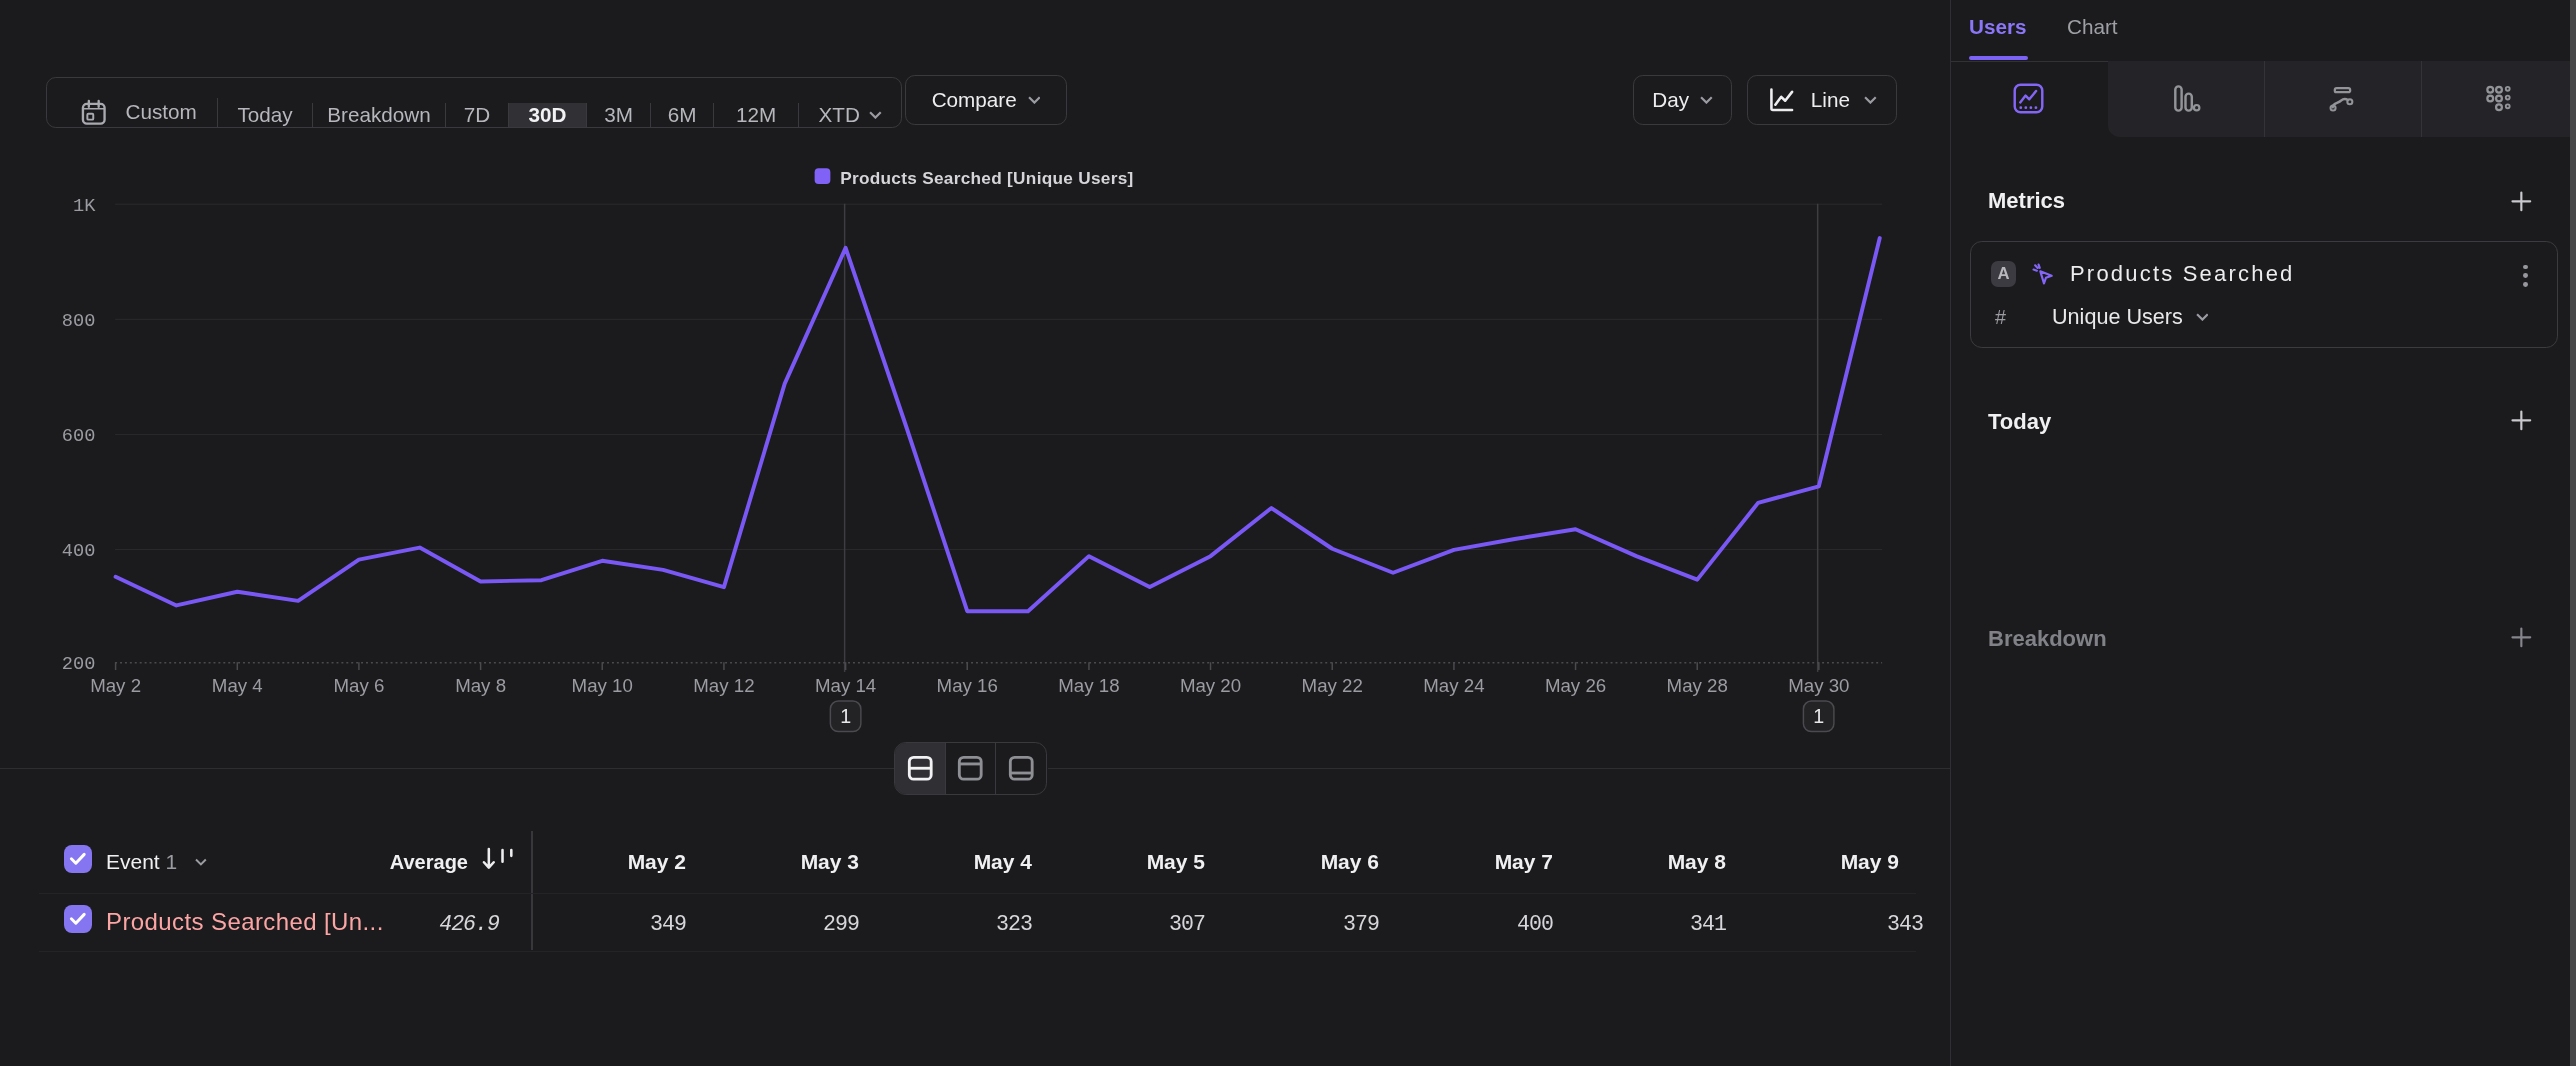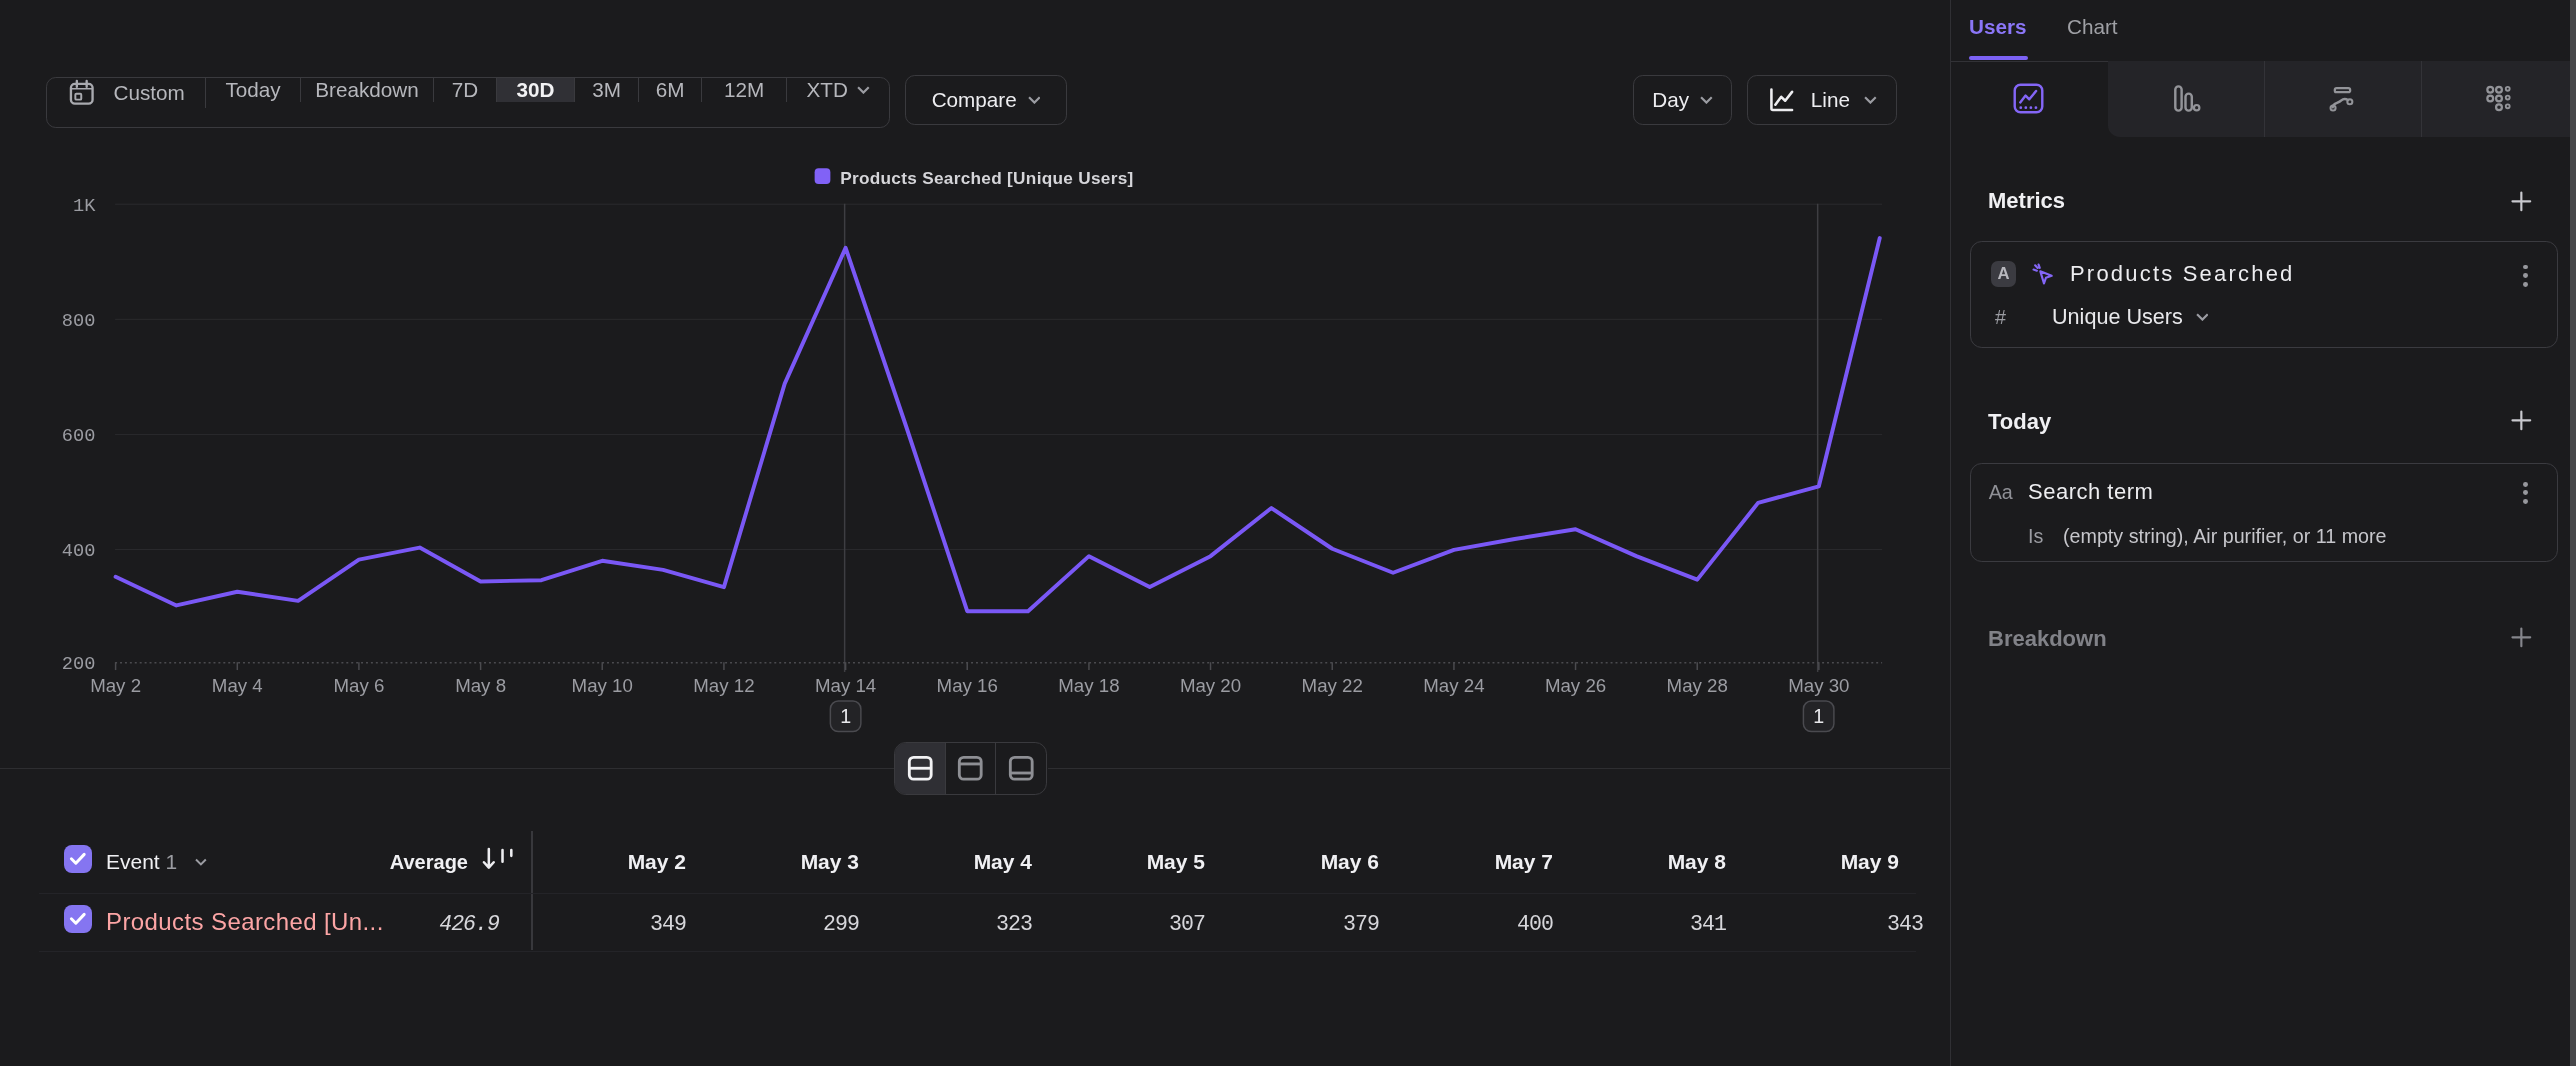--- a/index.html
+++ b/index.html
@@ -1,20 +1,20 @@
 <!DOCTYPE html>
 <html><head>
 <meta charset="utf-8">
 <style>
   html,body{margin:0;padding:0;background:#1b1b1d;}
   #page{position:relative;width:2576px;height:1067px;background:#1b1b1d;overflow:hidden;
         font-family:"Liberation Sans",sans-serif;-webkit-font-smoothing:antialiased;}
   .abs{position:absolute;}
-  .seg{position:absolute;left:46px;top:77px;height:51px;display:flex;align-items:flex-start;
-       border:1px solid #3a3a3e;border-radius:9.8px;box-sizing:border-box;overflow:hidden;}
+  .seg{position:absolute;left:46px;top:77px;height:51px;display:flex;align-items:flex-end;
+       border:1px solid #3a3a3e;border-radius:9.8px;box-sizing:border-box;overflow:hidden;padding-left:12px;}
   .seg .it{display:flex;align-items:center;justify-content:center;color:#b6b7bc;font-size:20.7px;
        border-right:1px solid #3a3a3e;box-sizing:border-box;}
   .seg .it:last-child{border-right:none;}
   .seg .sel{background:#303035;color:#f2f2f4;font-weight:bold;}
   .btn{position:absolute;top:75px;height:50px;border:1px solid #3a3a3e;border-radius:9.8px;
        box-sizing:border-box;display:flex;align-items:center;justify-content:center;
        color:#ededf0;font-size:20.7px;gap:10.8px;}
   .chev{width:12.8px;height:7.9px;flex:0 0 auto;}
   .gtxt{color:#9b9ca2;}
   .card{position:absolute;left:1970px;width:588px;border:1px solid #3b3b40;border-radius:11.8px;box-sizing:border-box;}
@@ -247,30 +247,19 @@
     <div style="position:absolute;right:29.5px;top:22.6px;">
         <i class="dot" style="margin-bottom:3.9px;"></i>
         <i class="dot" style="margin-bottom:3.9px;"></i>
         <i class="dot"></i>
       </div>
   </div>
   <div class="sect" style="top:409px;">Today</div>
   <svg class="plus" style="left:2511px;top:410px;" viewBox="0 0 21 21" fill="none">
       <path d="M10.5 1.5v18M1.5 10.5h18" stroke="#c9c9ce" stroke-width="2.2" stroke-linecap="round"></path>
     </svg>
-  <div class="card" style="top:463px;height:99px;">
-    <div style="position:absolute;left:17.7px;top:14.8px;height:26.6px;display:flex;align-items:center;font-size:19.7px;color:#8f9096;">Aa</div>
-    <div style="position:absolute;left:57px;top:14.8px;height:26.6px;display:flex;align-items:center;font-size:22px;letter-spacing:0.5px;color:#ededf0;">Search term</div>
-    <div style="position:absolute;left:57px;top:60px;height:24.6px;display:flex;align-items:center;font-size:19.7px;color:#9b9ca2;">Is</div>
-    <div style="position:absolute;left:92px;top:60px;height:24.6px;display:flex;align-items:center;font-size:19.7px;color:#c6c6cb;">(empty string), Air purifier, or 11 more</div>
-    <div style="position:absolute;right:29.5px;top:17.7px;">
-        <i class="dot" style="margin-bottom:3.9px;"></i>
-        <i class="dot" style="margin-bottom:3.9px;"></i>
-        <i class="dot"></i>
-      </div>
-  </div>
   <div class="sect" style="top:626px;color:#818288;">Breakdown</div>
   <svg class="plus" style="left:2511px;top:627px;" viewBox="0 0 21 21" fill="none">
       <path d="M10.5 1.5v18M1.5 10.5h18" stroke="#85868c" stroke-width="2.2" stroke-linecap="round"></path>
     </svg>
   <div class="abs" style="left:2570px;top:0;width:5.9px;height:1067px;background:#47474a;"></div>
 </div>
 
 
 </body></html>

